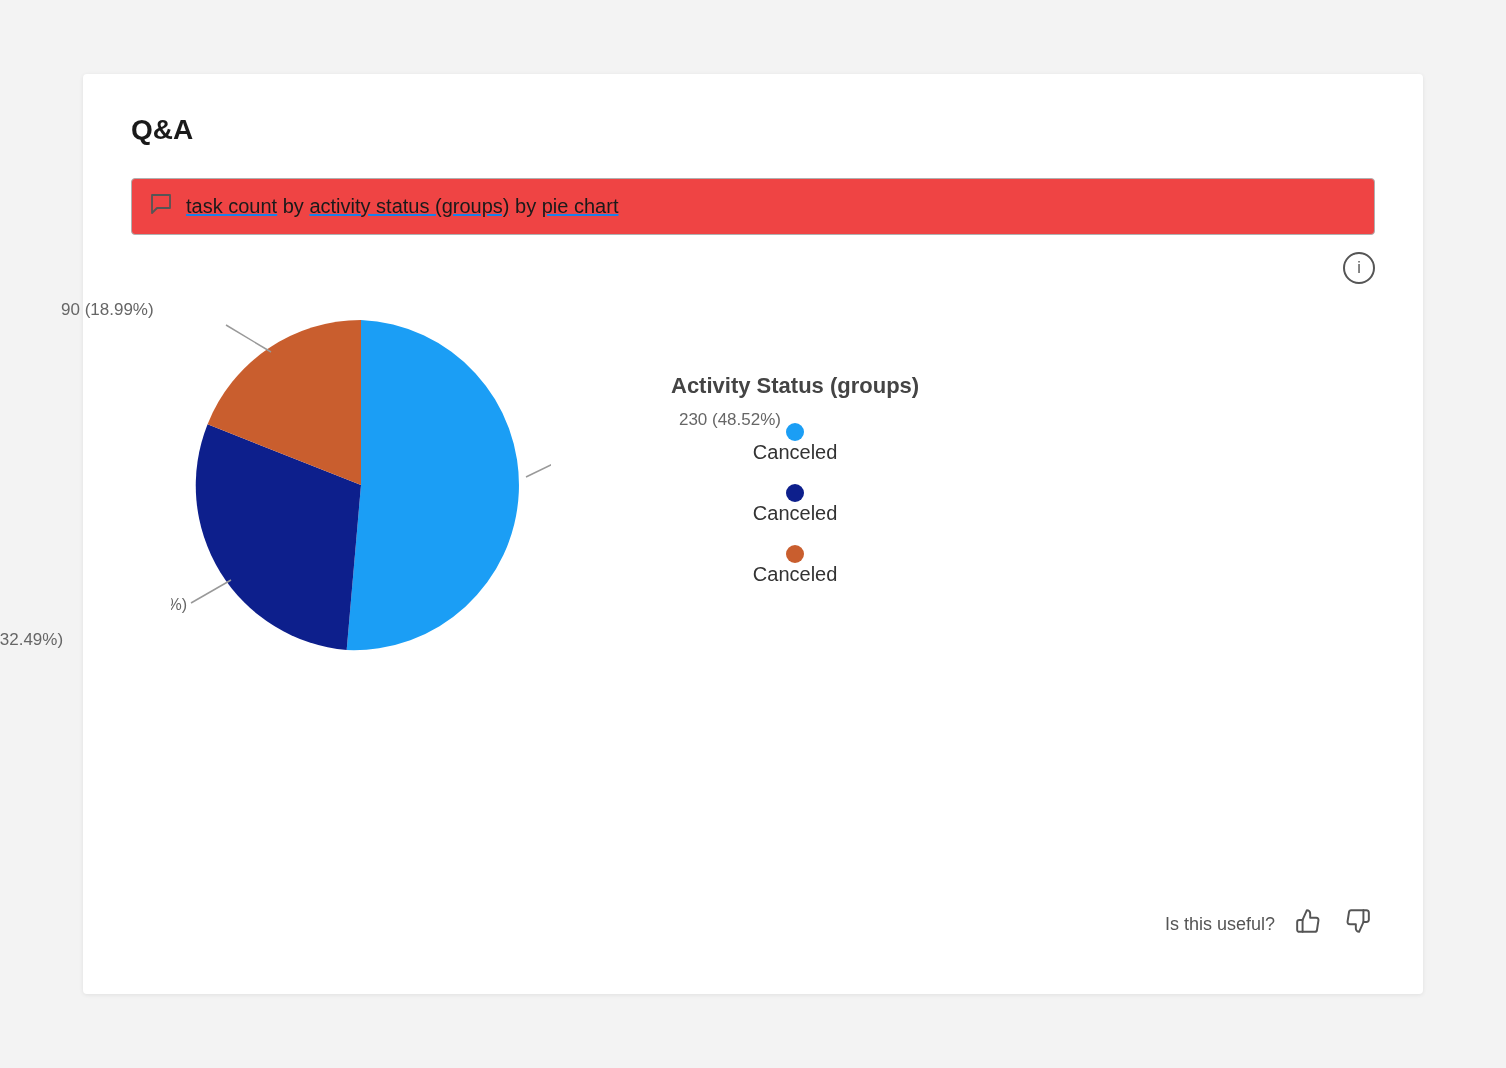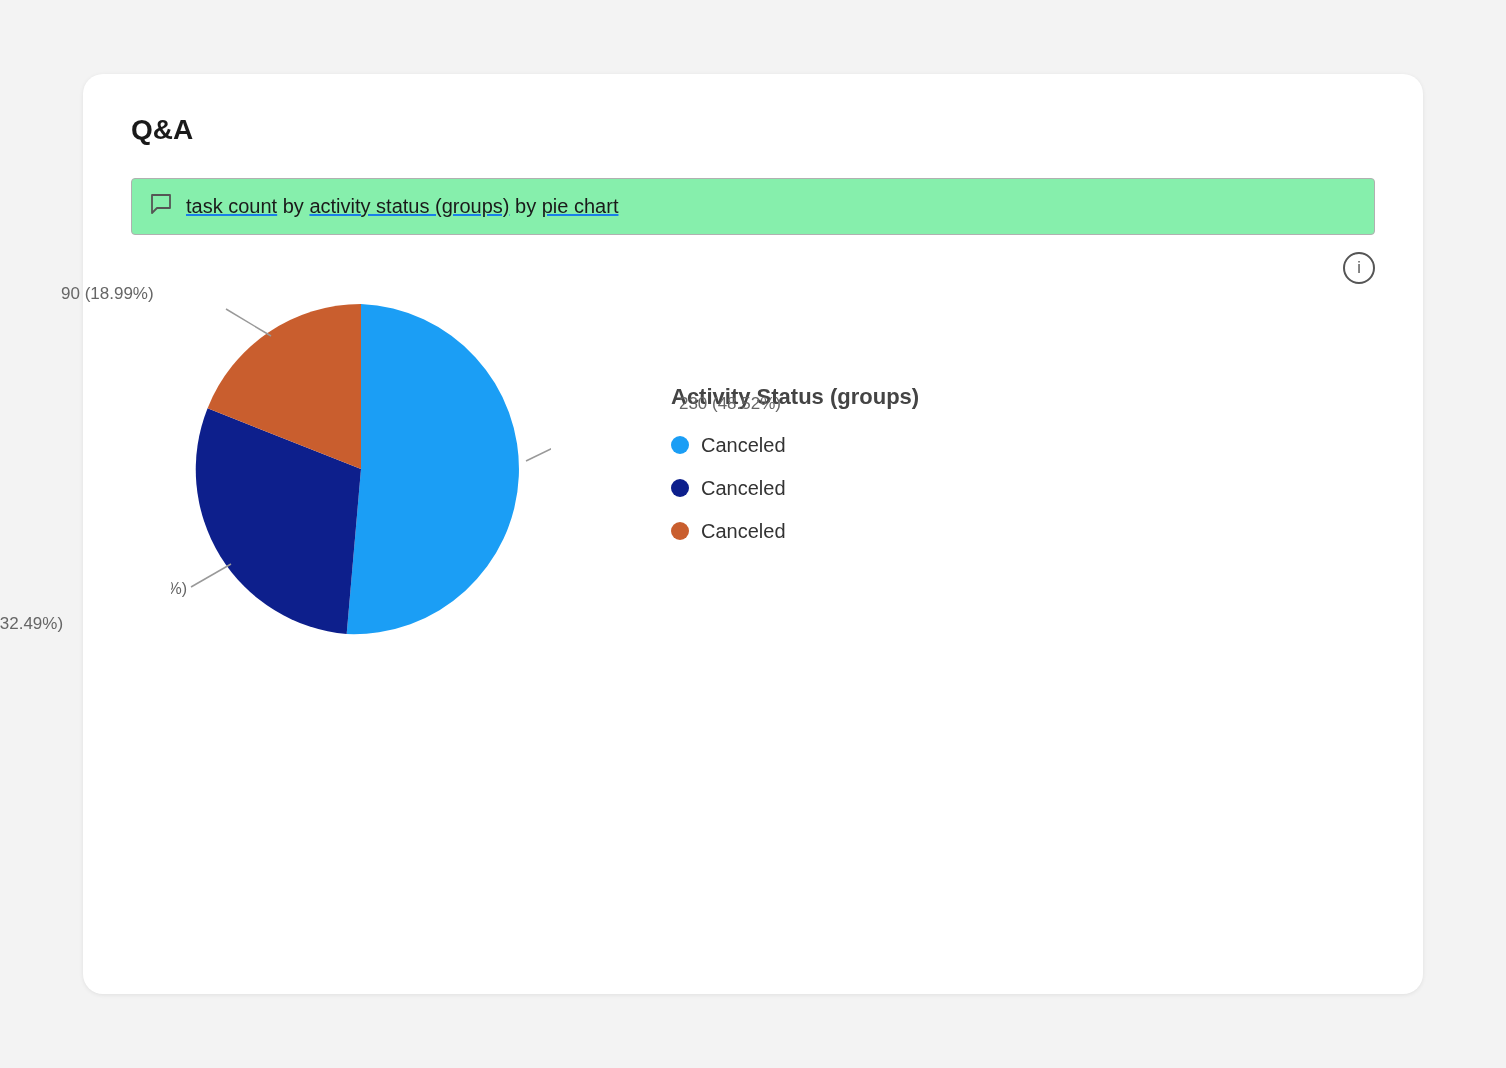--- a/index.html
+++ b/index.html
@@ -6,41 +6,41 @@
     body {
       font-family: -apple-system, BlinkMacSystemFont, 'Segoe UI', sans-serif;
       background: #f3f3f3;
       display: flex;
       align-items: center;
       justify-content: center;
       min-height: 100vh;
     }
     .card {
       background: #ffffff;
-      border-radius: 20px;
+      border-radius: 4px;
       padding: 40px 48px 40px 48px;
       width: 1340px;
       min-height: 920px;
       position: relative;
       box-shadow: 0 1px 4px rgba(0,0,0,0.08);
     }
     .page-title {
       font-size: 28px;
       font-weight: 700;
       color: #1a1a1a;
       margin-bottom: 32px;
     }
     .search-bar {
       display: flex;
       align-items: center;
       border: 1.5px solid #b0b0b0;
       border-radius: 4px;
       padding: 14px 18px;
-      margin-bottom: 24px;
-      background: #86efac;
+      margin-bottom: 40px;
+      background: #ef4444;
       gap: 14px;
     }
     .search-icon-wrap {
       color: #555;
       font-size: 18px;
       flex-shrink: 0;
     }
     .search-text {
       font-size: 20px;
       color: #1a1a1a;
@@ -91,24 +91,24 @@
     }
     .legend-title {
       font-size: 22px;
       font-weight: 700;
       color: #444;
       margin-bottom: 16px;
     }
     .legend-item {
       display: flex;
       align-items: center;
-      gap: 12px;
       font-size: 20px;
       color: #333;
       margin-bottom: 12px;
+      flex-direction: column;
     }
     .legend-dot {
       width: 18px;
       height: 18px;
       border-radius: 50%;
       flex-shrink: 0;
     }
     .footer-row {
       position: absolute;
       bottom: 50px;
@@ -198,13 +198,28 @@
         <span>Canceled</span>
       </div>
 
       <div class="legend-item">
         <div class="legend-dot" style="background:#C95E2E;"></div>
         <span>Canceled</span>
       </div>
     </div>
   </div>
 
+  <div class="footer-row">
+    <span>Is this useful?</span>
+    <button class="thumb-btn">
+      <svg width="26" height="26" viewBox="0 0 24 24" fill="none" stroke="#555" stroke-width="1.8" stroke-linecap="round" stroke-linejoin="round">
+        <path d="M14 9V5a3 3 0 0 0-3-3l-4 9v11h11.28a2 2 0 0 0 2-1.7l1.38-9a2 2 0 0 0-2-2.3H14z"></path>
+        <path d="M7 22H4a2 2 0 0 1-2-2v-7a2 2 0 0 1 2-2h3"></path>
+      </svg>
+    </button>
+    <button class="thumb-btn">
+      <svg width="26" height="26" viewBox="0 0 24 24" fill="none" stroke="#555" stroke-width="1.8" stroke-linecap="round" stroke-linejoin="round">
+        <path d="M10 15v4a3 3 0 0 0 3 3l4-9V2H5.72a2 2 0 0 0-2 1.7l-1.38 9a2 2 0 0 0 2 2.3H10z"></path>
+        <path d="M17 2h2.67A2.31 2.31 0 0 1 22 4v7a2.31 2.31 0 0 1-2.33 2H17"></path>
+      </svg>
+    </button>
+  </div>
 </div>
 
 </body></html>

